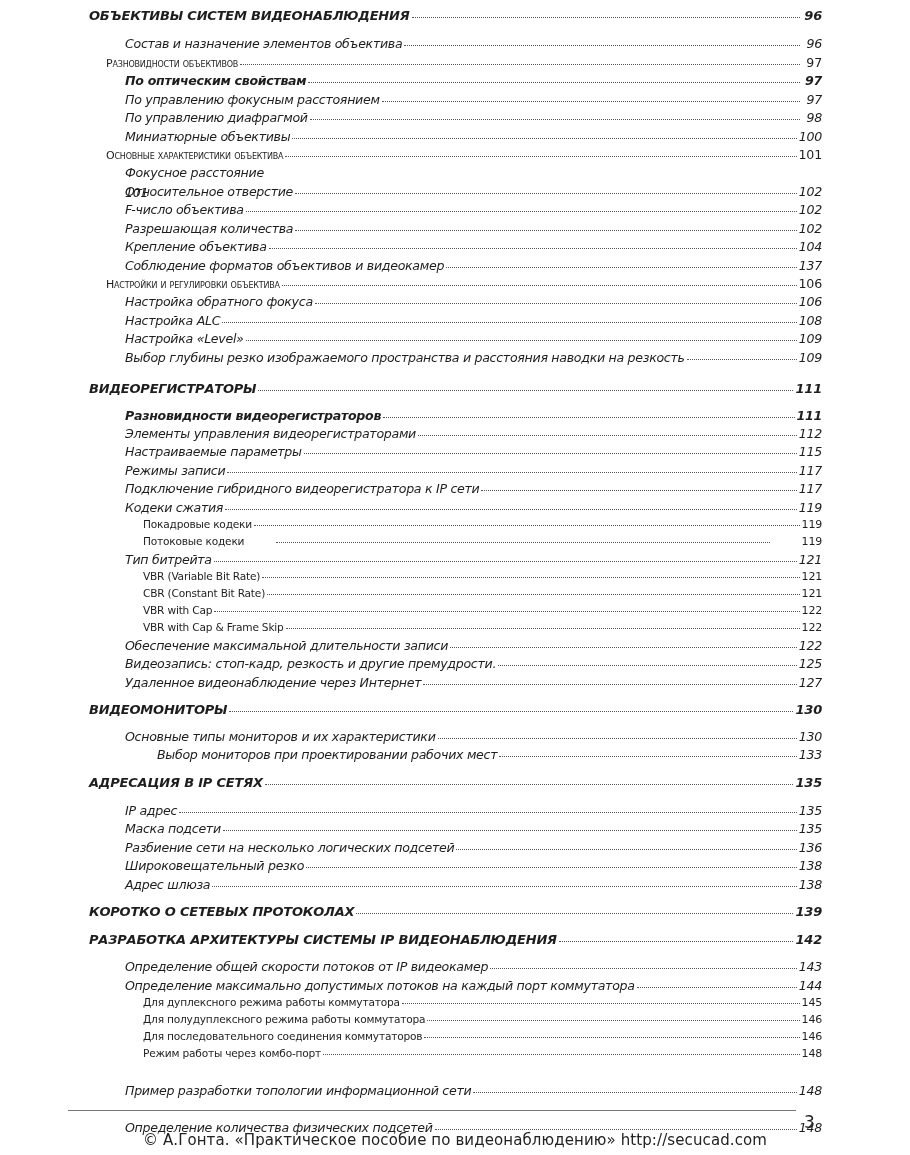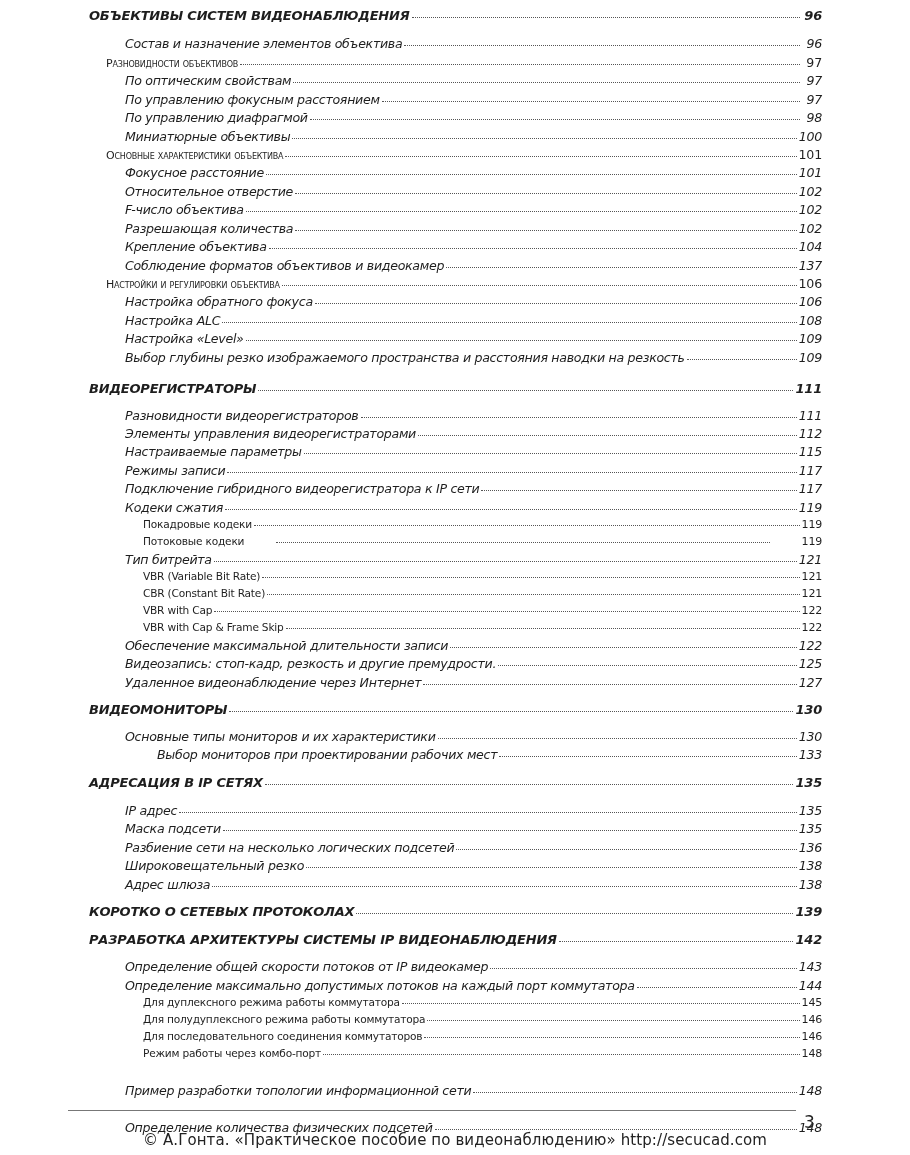--- a/index.html
+++ b/index.html
@@ -54,21 +54,21 @@
     <div class="row l2" style="top: 36px;">
       <span class="t">Состав и назначение элементов объектива</span>
       <span class="dots"></span>
       <span class="p">96</span>
     </div>
     <div class="row sc" style="top: 55px;">
       <span class="t">Разновидности объективов</span>
       <span class="dots"></span>
       <span class="p">97</span>
     </div>
-    <div class="row l2" style="top: 73px;">
+    <div class="row l2" style="top: 73px; font-weight: bold;">
       <span class="t">По оптическим свойствам</span>
       <span class="dots"></span>
       <span class="p">97</span>
     </div>
     <div class="row l2" style="top: 92px;">
       <span class="t">По управлению фокусным расстоянием</span>
       <span class="dots"></span>
       <span class="p">97</span>
     </div>
     <div class="row l2" style="top: 110px;">
@@ -79,21 +79,21 @@
     <div class="row l2" style="top: 129px;">
       <span class="t">Миниатюрные объективы</span>
       <span class="dots"></span>
       <span class="p">100</span>
     </div>
     <div class="row sc" style="top: 147px;">
       <span class="t">Основные характеристики объектива</span>
       <span class="dots"></span>
       <span class="p">101</span>
     </div>
-    <div class="row l2" style="top: 165px;">
+    <div class="row l2" style="top: 165px; flex-direction: column;">
       <span class="t">Фокусное расстояние</span>
       <span class="dots"></span>
       <span class="p">101</span>
     </div>
     <div class="row l2" style="top: 184px;">
       <span class="t">Относительное отверстие</span>
       <span class="dots"></span>
       <span class="p">102</span>
     </div>
     <div class="row l2" style="top: 202px;">
@@ -139,21 +139,21 @@
     <div class="row l2" style="top: 350px;">
       <span class="t">Выбор глубины резко изображаемого пространства и расстояния наводки на резкость</span>
       <span class="dots"></span>
       <span class="p">109</span>
     </div>
     <div class="row l1" style="top: 381px;">
       <span class="t">ВИДЕОРЕГИСТРАТОРЫ</span>
       <span class="dots"></span>
       <span class="p">111</span>
     </div>
-    <div class="row l2" style="top: 408px;">
+    <div class="row l2" style="top: 408px; font-weight: bold;">
       <span class="t">Разновидности видеорегистраторов</span>
       <span class="dots"></span>
       <span class="p">111</span>
     </div>
     <div class="row l2" style="top: 426px;">
       <span class="t">Элементы управления видеорегистраторами</span>
       <span class="dots"></span>
       <span class="p">112</span>
     </div>
     <div class="row l2" style="top: 444px;">

